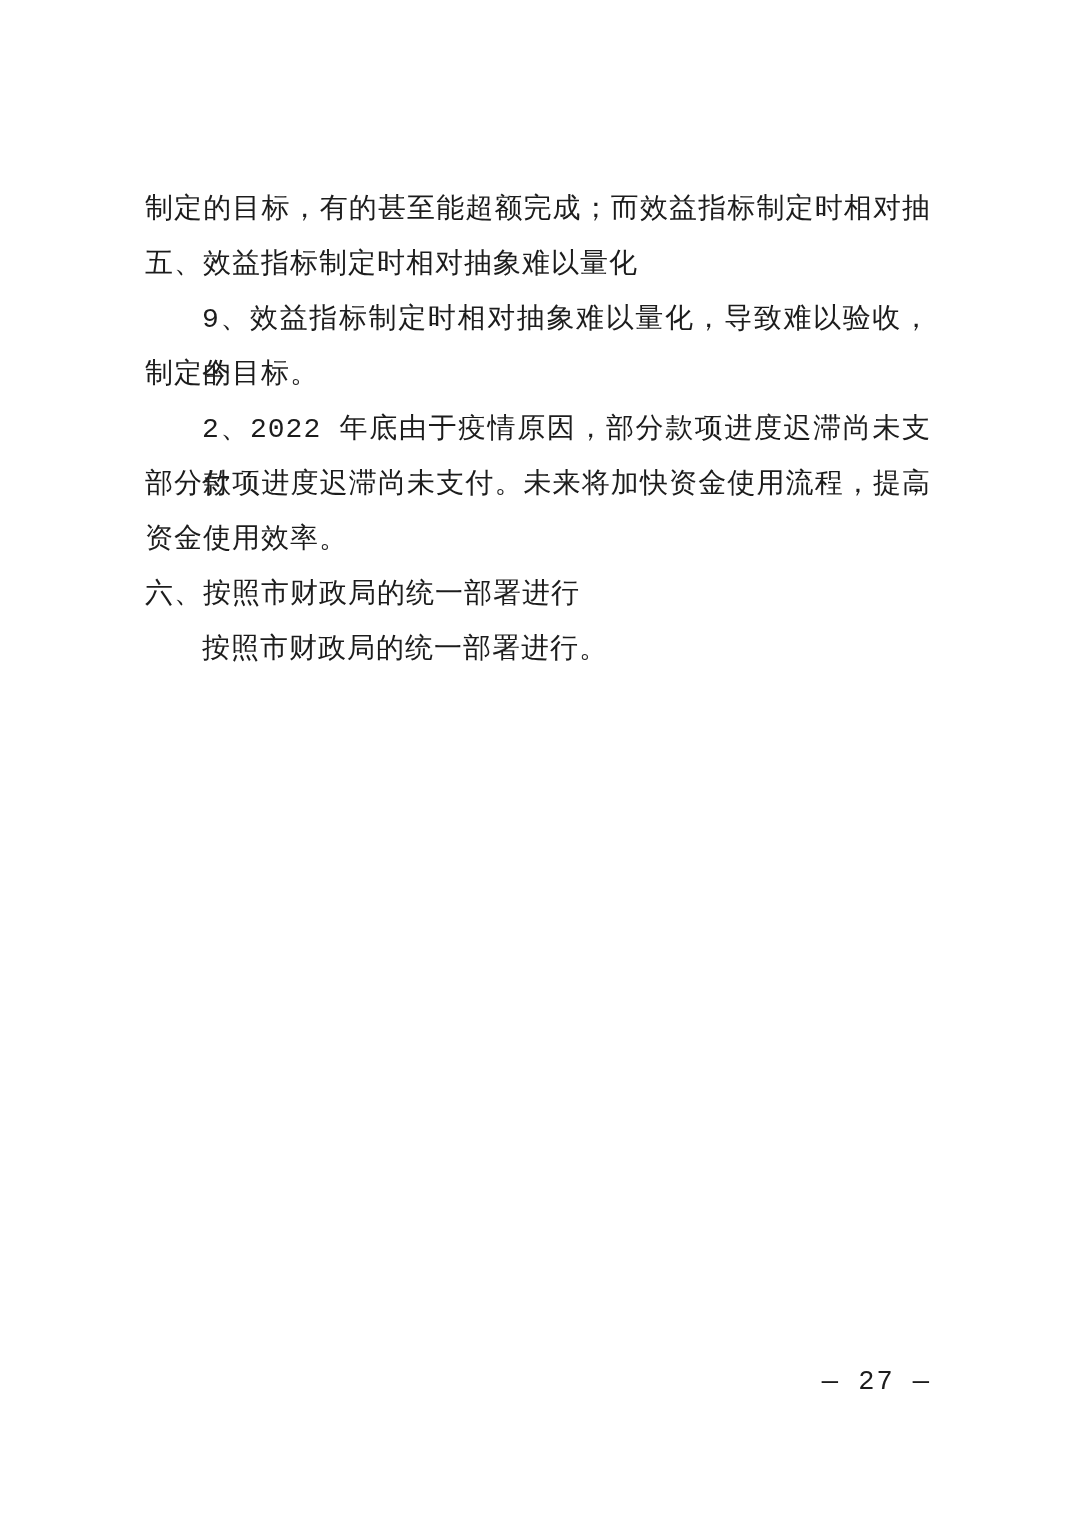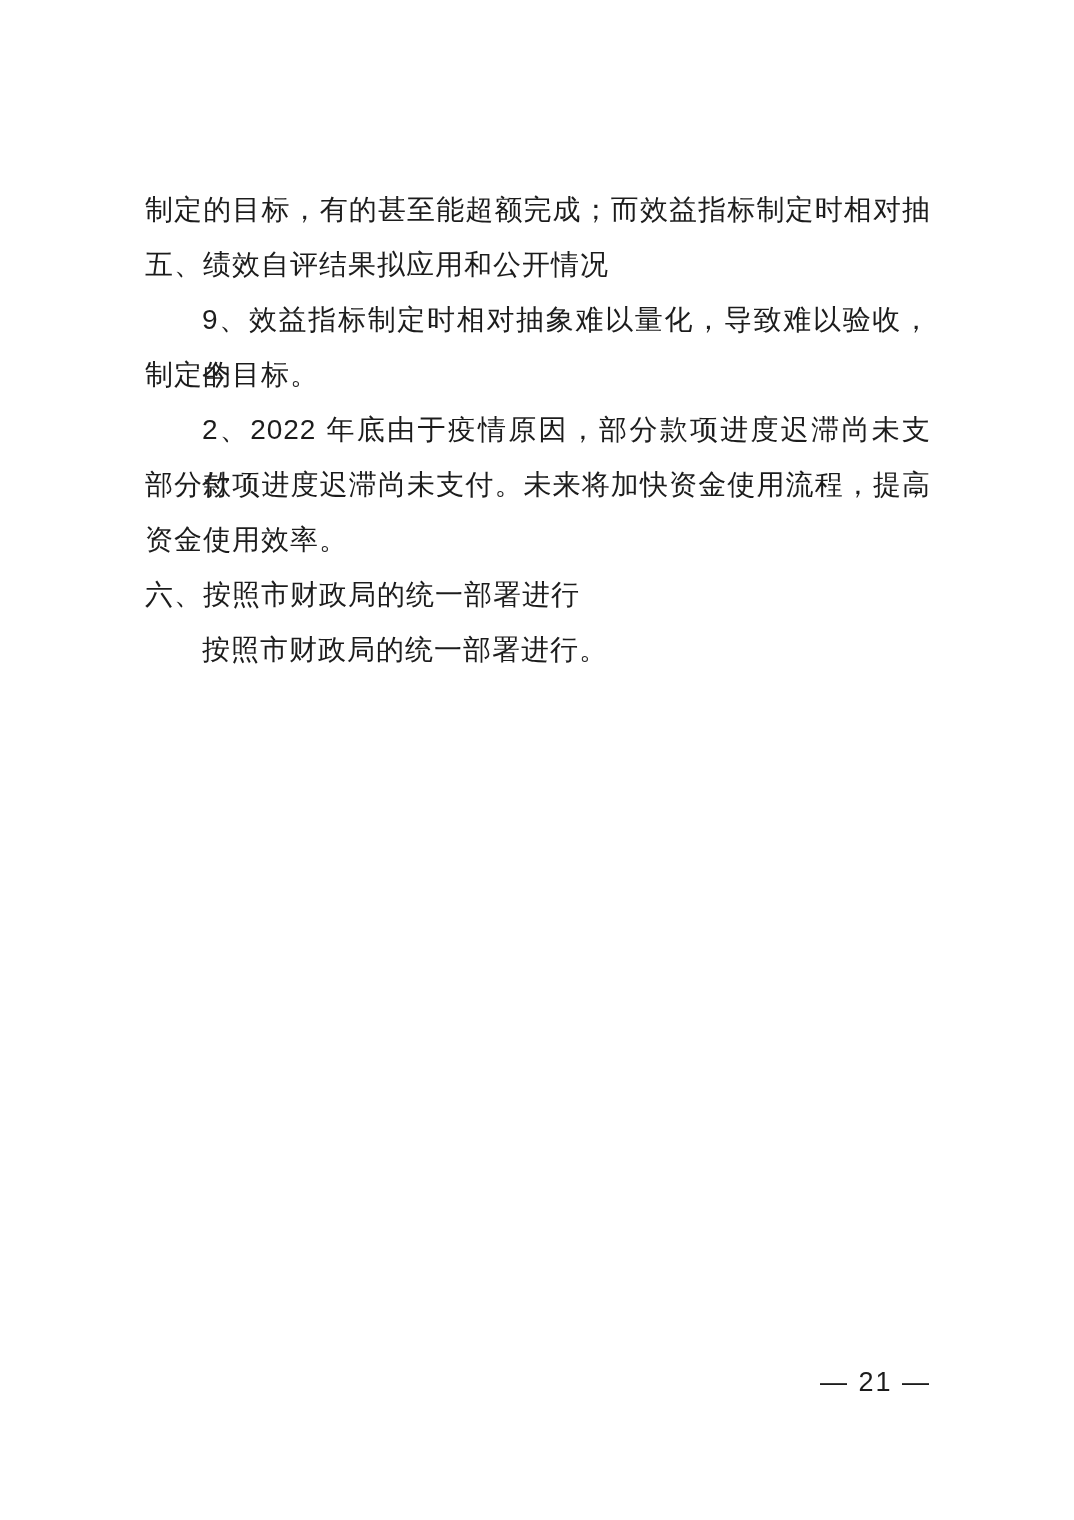--- a/index.html
+++ b/index.html
@@ -7,21 +7,21 @@
     margin: 0;
     padding: 0;
     background: #ffffff;
   }
   .page {
     position: relative;
     width: 1074px;
     height: 1520px;
     background: #ffffff;
     overflow: hidden;
-    font-family: Liberation Sans, sans-serif;
+    font-family: Liberation Mono, monospace;
     color: #1c1c1c;
   }
   .content {
     position: absolute;
     left: 145px;
     top: 182px;
     width: 786px;
   }
   .line {
     font-size: 28px;
@@ -51,26 +51,26 @@
     letter-spacing: 2px;
     color: #1c1c1c;
   }
 </style>
 </head>
 <body>
 
 <div class="page">
   <div class="content">
     <div class="line justify">制定的目标，有的甚至能超额完成；而效益指标制定时相对抽</div>
-    <div class="line">五、绩效自评结果拟应用和公开情况</div>
+    <div class="line">五、效益指标制定时相对抽象难以量化</div>
     <div class="line justify indent">9、效益指标制定时相对抽象难以量化，导致难以验收，今</div>
     <div class="line">制定的目标。</div>
     <div class="line justify indent">2、2022 年底由于疫情原因，部分款项进度迟滞尚未支付，</div>
     <div class="line justify">部分款项进度迟滞尚未支付。未来将加快资金使用流程，提高</div>
     <div class="line">资金使用效率。</div>
     <div class="line">六、按照市财政局的统一部署进行</div>
     <div class="line indent">按照市财政局的统一部署进行。</div>
   </div>
 
   <div class="footer">
-    <span>— 21 —</span>
+    <span>— 27 —</span>
   </div>
 </div>
 
 </body></html>

